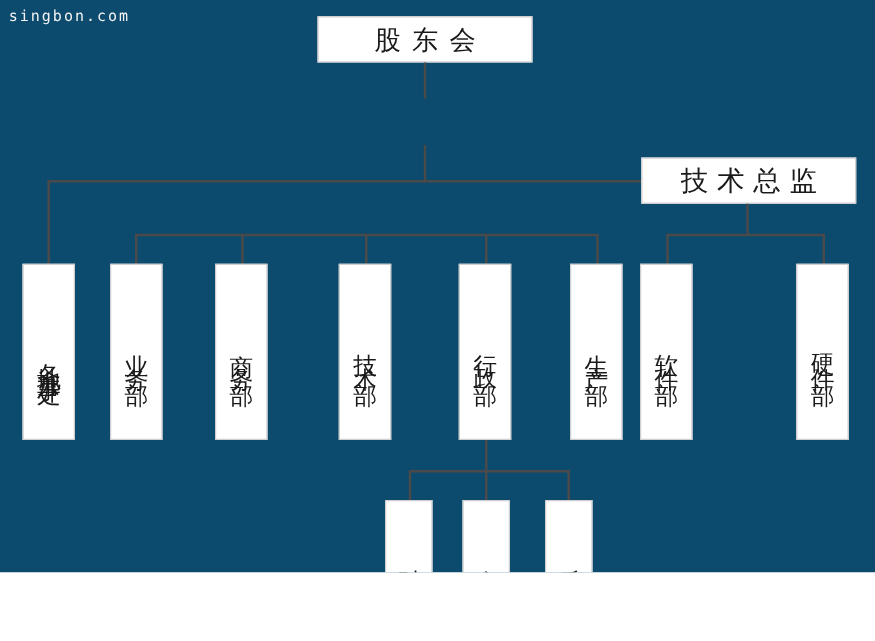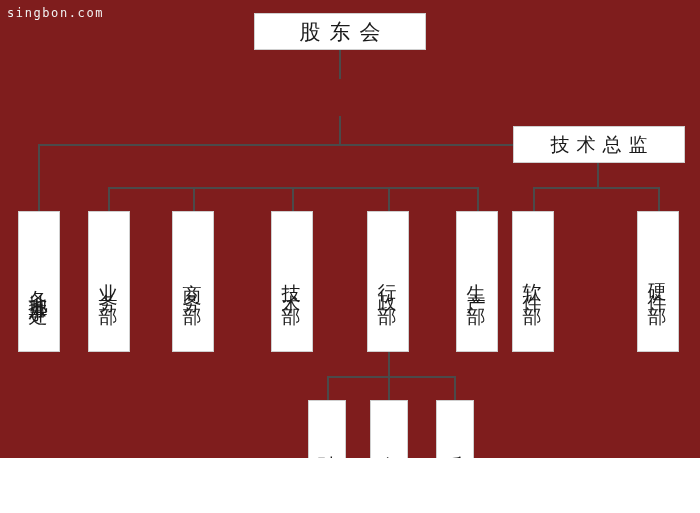--- a/index.html
+++ b/index.html
@@ -4,21 +4,21 @@
 <style>
   html, body {
     margin: 0;
     padding: 0;
     background: #ffffff;
   }
   #canvas {
     position: relative;
     width: 700px;
     height: 458px;
-    background: #7f1d1d;
+    background: #0c4a6e;
     font-family: "DejaVu Sans", "Liberation Sans", sans-serif;
     overflow: hidden;
   }
 
   
   .watermark {
     position: absolute;
     left: 7px;
     top: 6px;
     font-family: "DejaVu Sans Mono", "Liberation Mono", monospace;
@@ -80,21 +80,21 @@
 
   <div class="line v" style="left:339px; top:50px; height:29px;"></div>
 
 
   <div class="line v" style="left:339px; top:116px; height:30px;"></div>
 
   <div class="line h" style="left:38px; top:144px; width:476px;"></div>
 
   <div class="line v" style="left:38px; top:144px; height:67px;"></div>
 
-  <div class="node horiz" style="left:513px; top:126px; width:172px; height:37px; font-size:19px; letter-spacing:7px; text-indent:7px;">
+  <div class="node horiz" style="left:513px; top:126px; width:172px; height:37px; font-size:22px; letter-spacing:7px; text-indent:7px;">
     <span>技术总监</span>
   </div>
 
   <div class="line v" style="left:597px; top:163px; height:25px;"></div>
   <div class="line h" style="left:533px; top:187px; width:127px;"></div>
   <div class="line v" style="left:533px; top:187px; height:24px;"></div>
   <div class="line v" style="left:658px; top:187px; height:24px;"></div>
 
   <div class="line h" style="left:108px; top:187px; width:370px;"></div>
   <div class="line v" style="left:108px; top:187px; height:24px;"></div>

